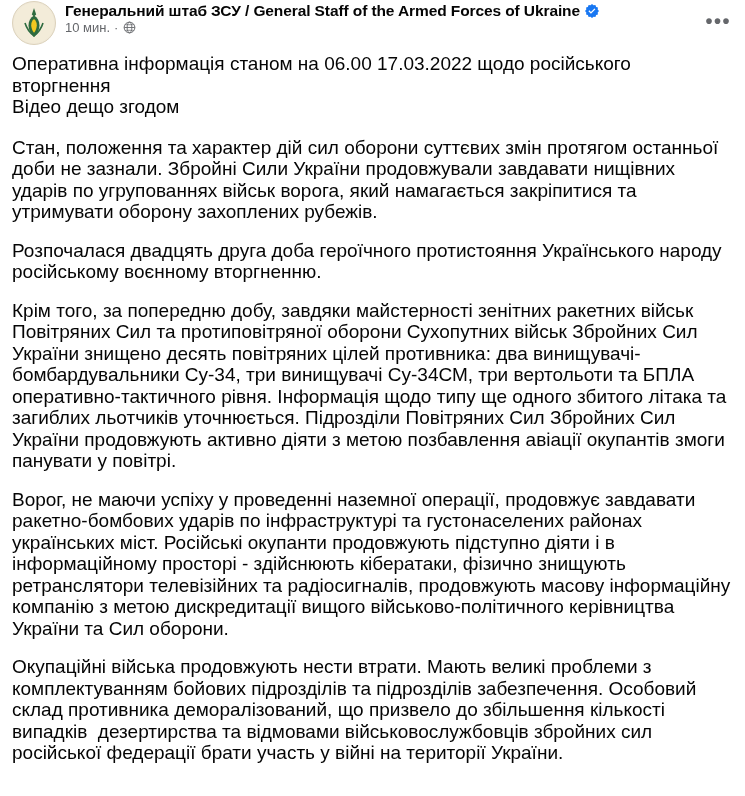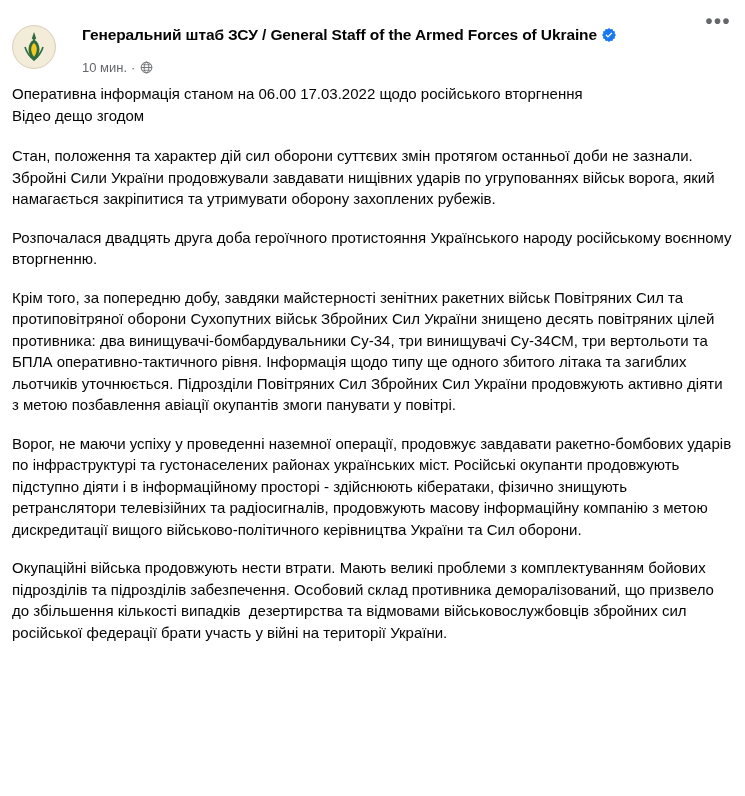--- a/index.html
+++ b/index.html
@@ -15,23 +15,22 @@
     overflow: hidden;
   }
   .post {
     width: 745px;
     box-sizing: border-box;
     background: #ffffff;
   }
   .post-header {
     display: flex;
     align-items: flex-start;
-    padding: 24px 12px 6px 12px;
+    padding: 0 12px 6px 12px;
     position: relative;
-    gap: 17px;
   }
   .avatar {
     width: 42px;
     height: 42px;
     border-radius: 50%;
     flex: 0 0 42px;
     background: #f0e9d8;
     border: 1px solid #dcd2bb;
     position: relative;
     overflow: hidden;
@@ -60,21 +59,21 @@
     letter-spacing: -0.1px;
   }
   .verified {
     margin-left: 5px;
     display: inline-flex;
     align-items: center;
   }
   .meta-row {
     display: flex;
     align-items: center;
-    margin-top: 16px;
+    margin-top: 0;
     font-size: 13px;
     color: #65676b;
   }
   .meta-dot {
     margin: 0 4px;
     color: #65676b;
     font-size: 13px;
   }
   .globe-icon {
     display: inline-flex;
@@ -88,21 +87,21 @@
     color: #65676b;
     font-size: 20px;
     letter-spacing: 1.5px;
     line-height: 14px;
     font-weight: bold;
     cursor: pointer;
     user-select: none;
   }
   .post-body {
     padding: 2px 12px 10px 12px;
-    font-size: 15px;
+    font-size: 19px;
     line-height: 21.5px;
     color: #050505;
   }
   .para {
     margin: 0 0 17px 0;
     white-space: pre-wrap;
   }
   .para:last-child { margin-bottom: 16px; }
   .para-first { margin-bottom: 19px; }
 </style>

